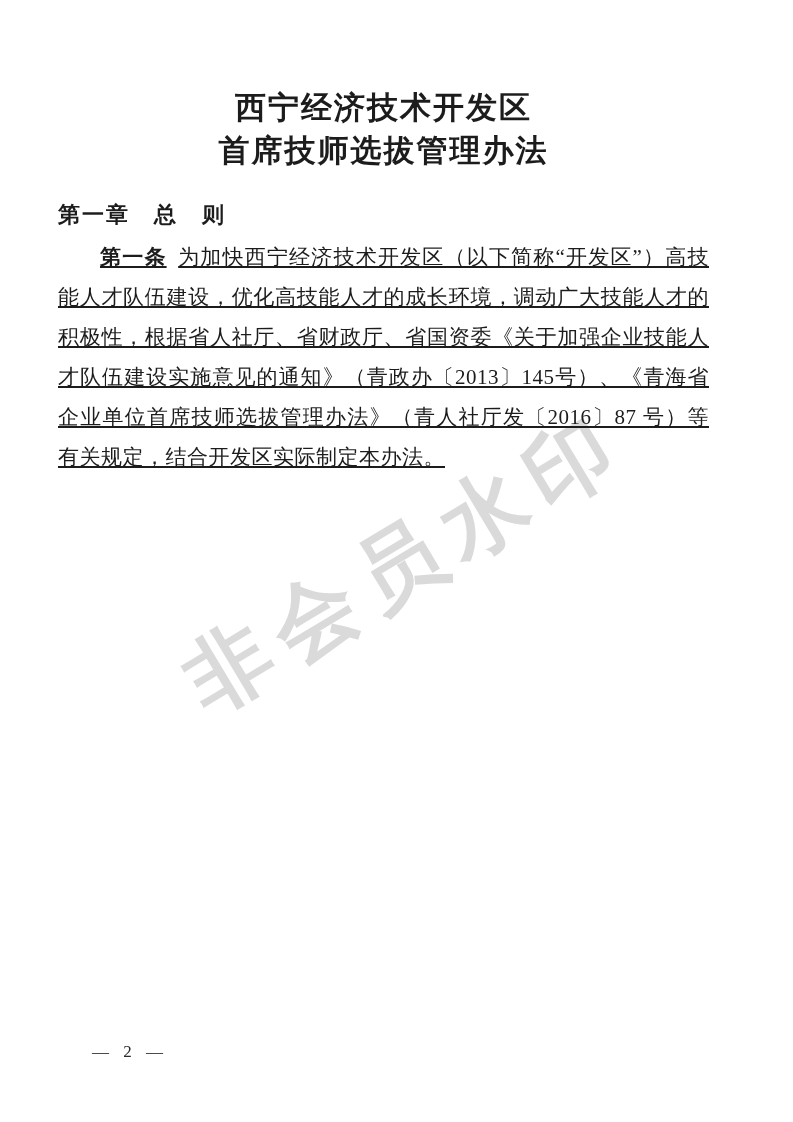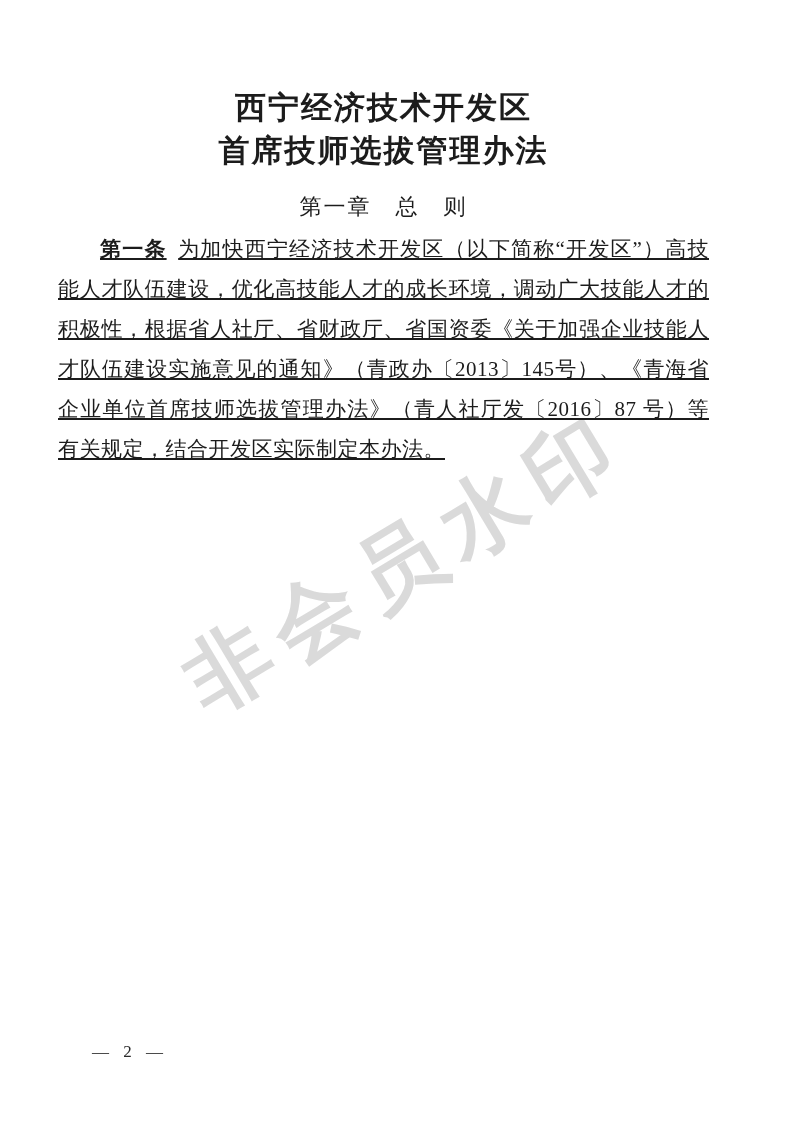--- a/index.html
+++ b/index.html
@@ -38,25 +38,24 @@
     padding: 86px 84px 0 58px;
   }
   .doc-title {
     text-align: center;
     font-size: 31px;
     font-weight: bold;
     line-height: 43px;
     letter-spacing: 2px;
   }
   .chapter-heading {
-    text-align: center;
     font-size: 22px;
-    font-weight: normal;
+    font-weight: bold;
     letter-spacing: 2px;
-    margin-top: 20px;
+    margin-top: 28px;
   }
   .doc-body {
     margin-top: 7px;
     font-size: 21px;
     line-height: 40px;
     text-align: justify;
     letter-spacing: 0.5px;
     text-decoration: underline;
   }
   .para {

